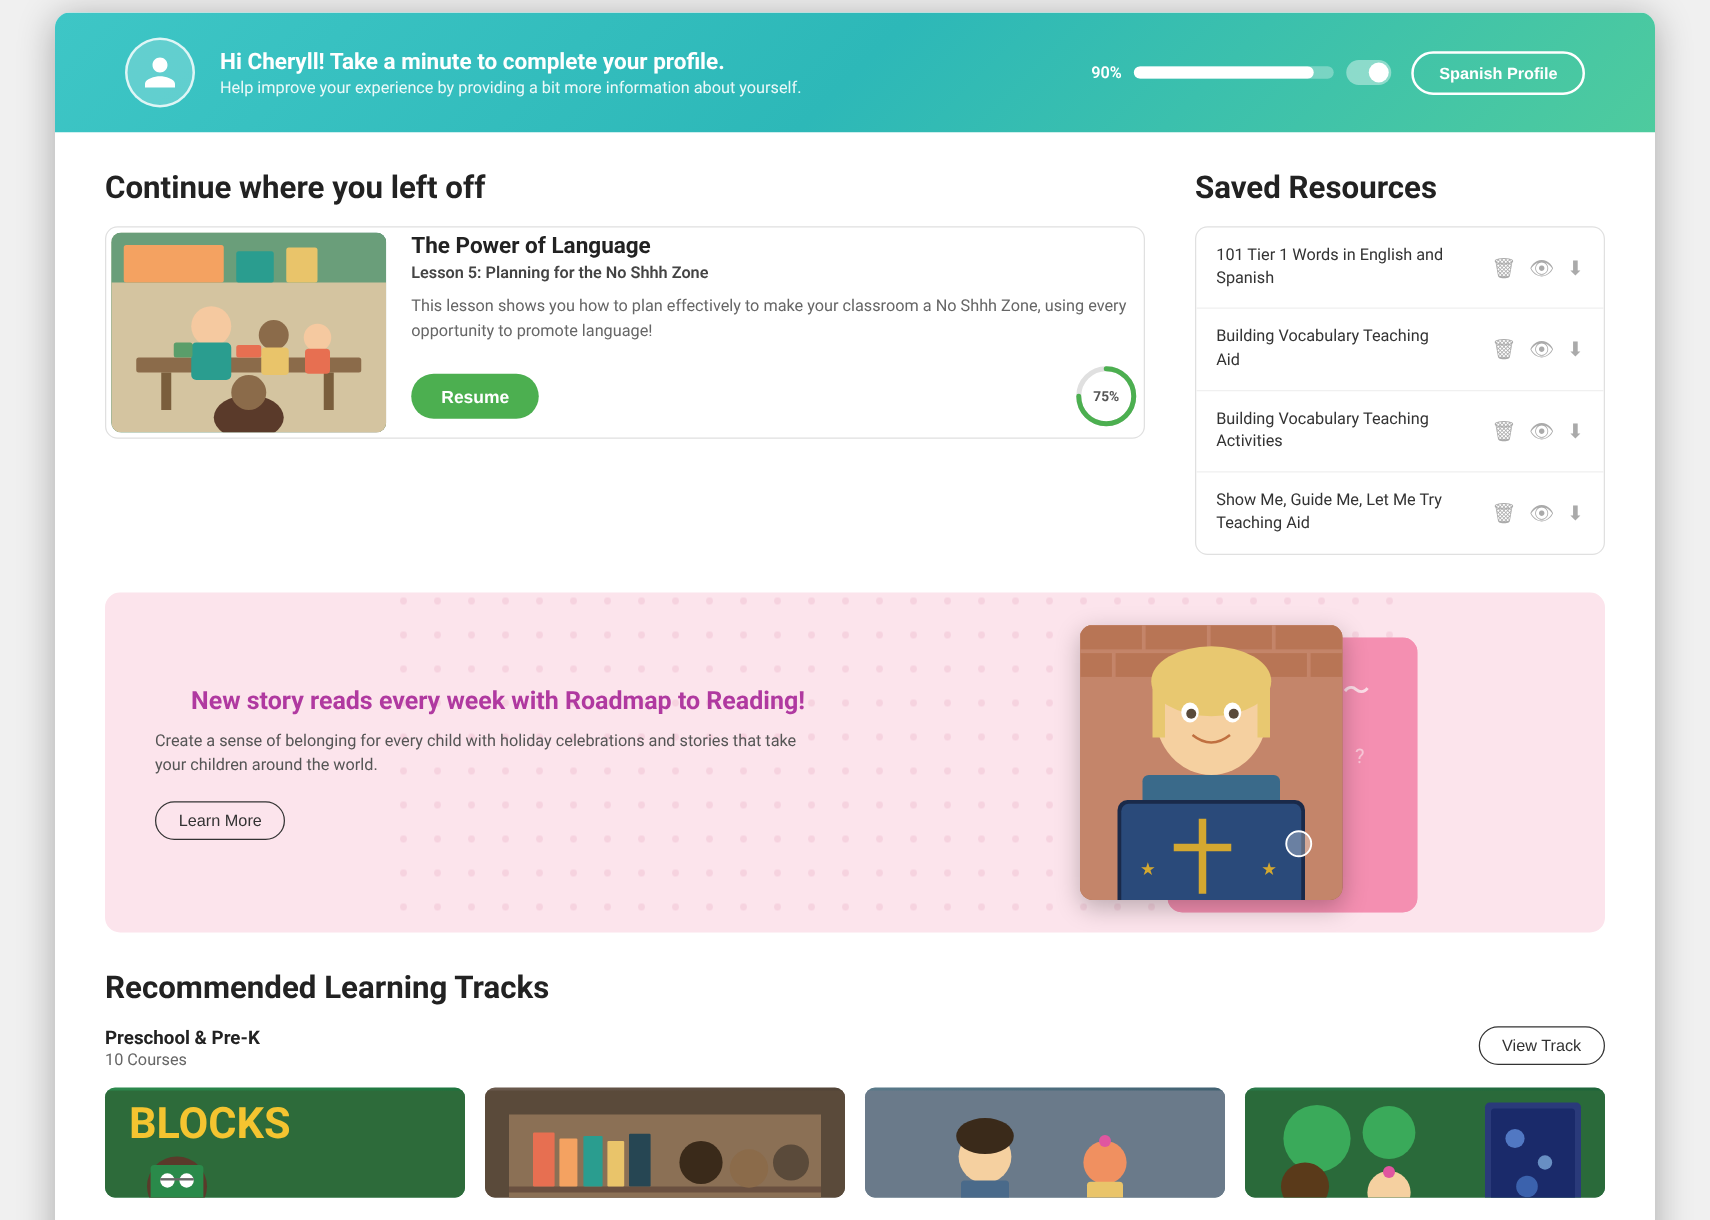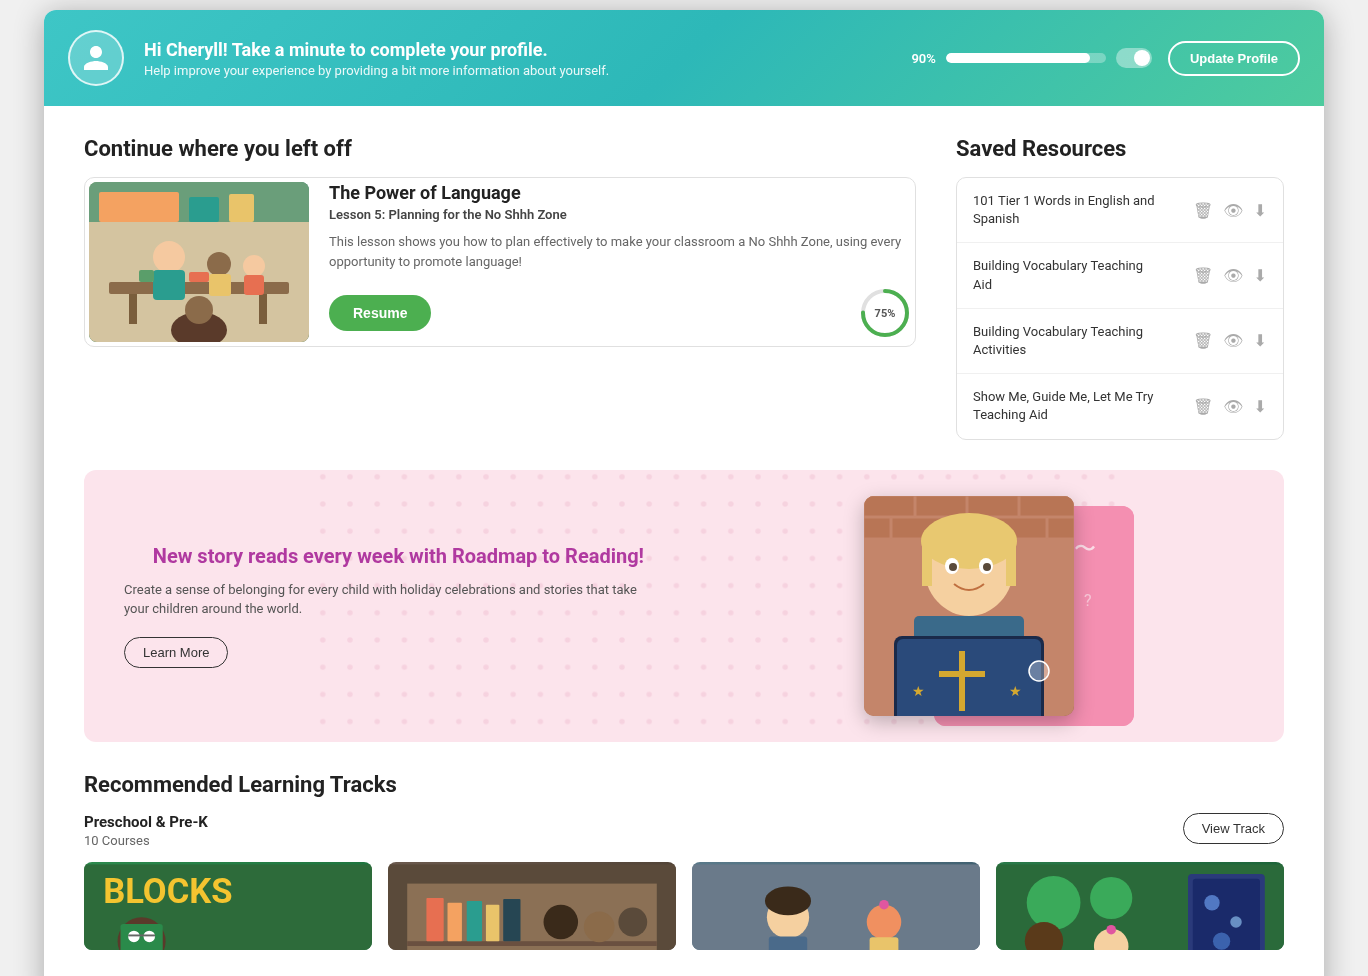--- a/index.html
+++ b/index.html
@@ -15,21 +15,21 @@
     .browser-window {
       width: 1280px;
       border-radius: 12px;
       overflow: hidden;
       box-shadow: 0 4px 30px rgba(0,0,0,0.3);
       background: #fff;
     }
     
     .profile-banner {
       background: linear-gradient(135deg, #3ec6c6 0%, #2db8b8 50%, #4ecb9e 100%);
-      padding: 20px 24px;
+      padding: 20px 56px;
       display: flex;
       align-items: center;
       gap: 20px;
     }
     .profile-avatar-circle {
       width: 56px;
       height: 56px;
       border-radius: 50%;
       border: 2px solid rgba(255,255,255,0.8);
       background: rgba(255,255,255,0.2);
@@ -122,21 +122,21 @@
       gap: 40px;
       margin-bottom: 30px;
     }
     .left-column {
       flex: 1;
     }
     .right-column {
       width: 328px;
     }
     .section-title {
-      font-size: 22px;
+      font-size: 25px;
       font-weight: 700;
       color: #222;
       margin-bottom: 16px;
     }
     
     .continue-card {
       border: 1px solid #e0e0e0;
       border-radius: 10px;
       padding: 4px;
       display: flex;
@@ -361,21 +361,21 @@
       <div class="banner-subtitle">Help improve your experience by providing a bit more information about yourself.</div>
     </div>
     <div class="banner-right">
       <div class="progress-section">
         <span class="progress-label">90%</span>
         <div class="progress-bar-bg">
           <div class="progress-bar-fill" style="width: 90%"></div>
         </div>
         <div class="toggle-switch"></div>
       </div>
-      <button class="update-profile-btn">Update Profile</button>
+      <button class="update-profile-btn">Spanish Profile</button>
     </div>
   </div>
 
   <div class="main-content">
 
     <div class="top-section">
 
       <div class="left-column">
         <h2 class="section-title">Continue where you left off</h2>
         <div class="continue-card">

